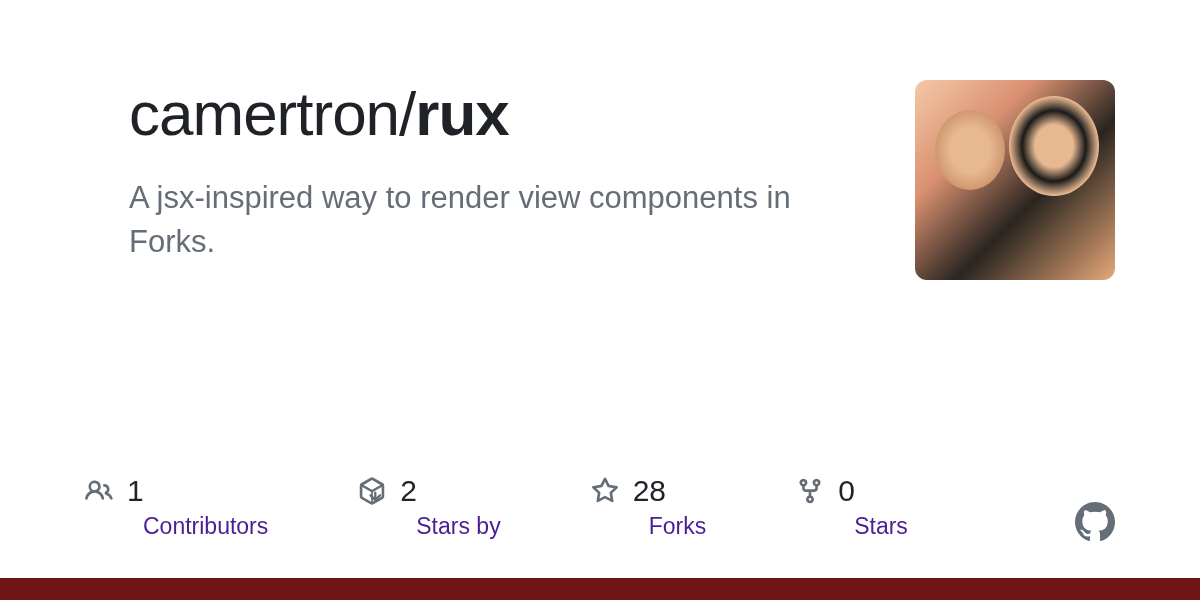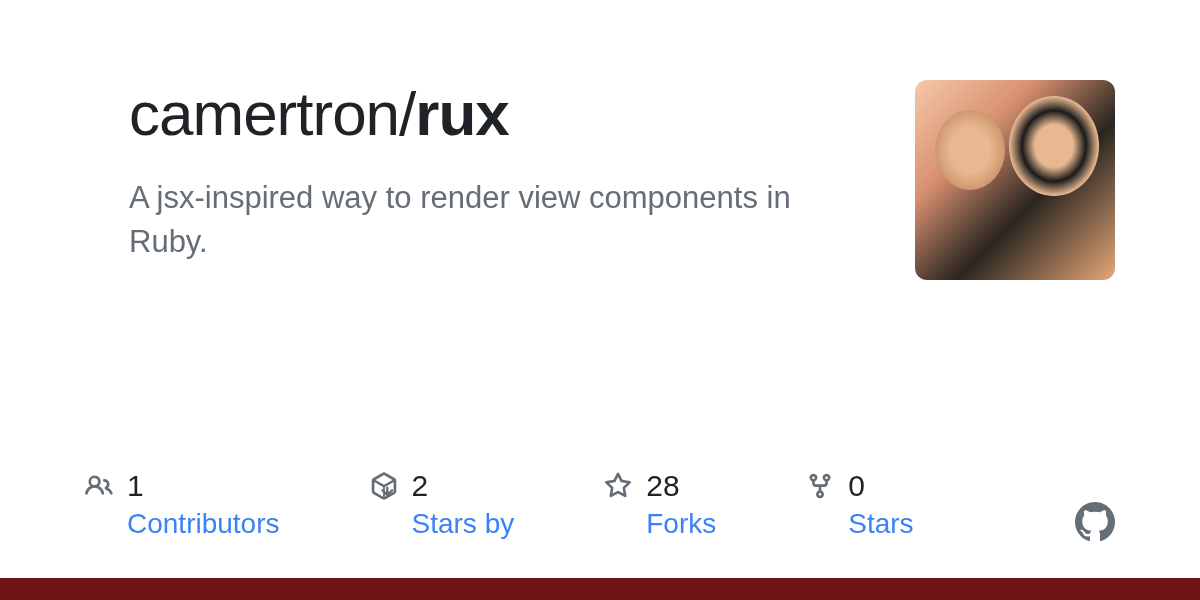--- a/index.html
+++ b/index.html
@@ -98,23 +98,24 @@
     .stat-content {
       display: flex;
       flex-direction: column;
     }
     .stat-value {
       font-size: 30px;
       color: #1f2328;
       line-height: 1.2;
     }
     .stat-label {
-      font-size: 28px;
-      color: #3b82f6;
+      font-size: 23px;
+      color: #4c1d95;
       margin-top: 4px;
+      margin-left: 16px;
     }
     .github-logo {
       position: absolute;
       bottom: 58px;
       right: 85px;
       width: 40px;
       height: 40px;
       color: #656d76;
     }
     .bottom-bar {
@@ -127,21 +128,21 @@
     }
   </style>
 </head>
 <body>
 
 <div class="container">
   <div class="main-content">
     <h1 class="repo-title">
       <span class="owner">camertron</span><span class="slash">/</span><span class="name">rux</span>
     </h1>
-    <p class="repo-description">A jsx-inspired way to render view components in Ruby.</p>
+    <p class="repo-description">A jsx-inspired way to render view components in Forks.</p>
   </div>
   <div class="avatar"></div>
 </div>
 
 <div class="stats-row">
   <div class="stat-item">
     <svg class="stat-icon" viewBox="0 0 16 16" fill="currentColor">
       <path d="M2 5.5a3.5 3.5 0 1 1 5.898 2.549 5.508 5.508 0 0 1 3.034 4.084.75.75 0 1 1-1.482.235 4 4 0 0 0-7.9 0 .75.75 0 0 1-1.482-.236A5.507 5.507 0 0 1 3.102 8.05 3.493 3.493 0 0 1 2 5.5ZM11 4a3.001 3.001 0 0 1 2.22 5.018 5.01 5.01 0 0 1 2.56 3.012.749.749 0 0 1-.885.954.752.752 0 0 1-.549-.514 3.507 3.507 0 0 0-2.522-2.372.75.75 0 0 1-.574-.73v-.352a.75.75 0 0 1 .416-.672A1.5 1.5 0 0 0 11 5.5.75.75 0 0 1 11 4Zm-5.5-.5a2 2 0 1 0-.001 3.999A2 2 0 0 0 5.5 3.5Z"></path>
     </svg>
     <div class="stat-content">

